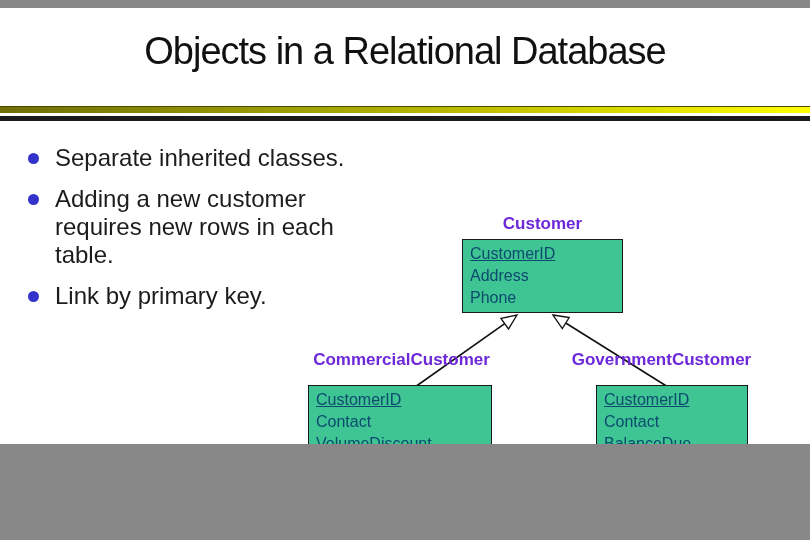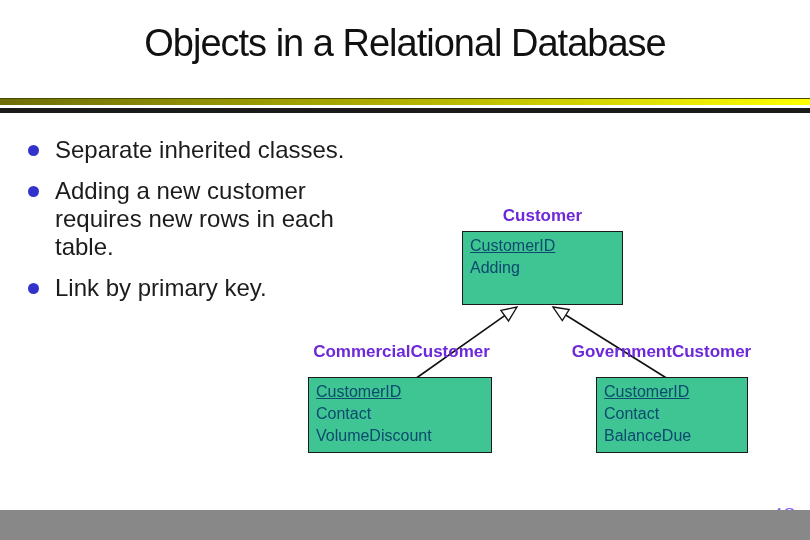--- a/index.html
+++ b/index.html
@@ -1,18 +1,18 @@
 <!DOCTYPE html>
 <html><head>
 <meta charset="utf-8">
 <style>
   html,body{margin:0;padding:0;background:#888;}
   .slide{
-    position:relative;width:810px;height:510px;background:#ffffff;
-    font-family:"Liberation Sans",sans-serif;overflow:hidden;margin:0 auto;
+    position:relative;width:810px;height:436px;background:#ffffff;
+    font-family:"Liberation Sans",sans-serif;overflow:hidden;margin:8px auto;
   }
   .title{
     position:absolute;top:22px;left:0;width:810px;text-align:center;
     font-size:38px;font-weight:400;letter-spacing:-1px;color:#111;
   }
   .rule-gradient{
     position:absolute;top:98px;left:0;width:810px;height:7px;
     background:linear-gradient(to right,#6e6e08,#b8b800 55%,#ffff00);
     border-top:1px solid #4a4a00;box-sizing:border-box;
   }
@@ -77,21 +77,22 @@
   <svg class="arrows" viewBox="0 0 810 540">
     <line x1="504.7" y1="315.7" x2="415" y2="379" stroke="#111" stroke-width="1.6"></line>
     <polygon points="517,307 508.5,321 500.9,310.4" fill="#ffffff" stroke="#111" stroke-width="1.3"></polygon>
     <line x1="565.7" y1="315" x2="668" y2="379" stroke="#111" stroke-width="1.6"></line>
     <polygon points="553,307 569.2,309.5 562.3,320.5" fill="#ffffff" stroke="#111" stroke-width="1.3"></polygon>
   </svg>
 
   <div class="class-label" style="left:462px;top:206px;width:161px;">Customer</div>
   <div class="class-box" style="left:462px;top:231px;width:161px;height:74px;">
     <div class="attr attr-key">CustomerID</div>
-    <div class="attr">Adding</div>
+    <div class="attr">Address</div>
+    <div class="attr">Phone</div>
   </div>
 
   <div class="class-label" style="left:298px;top:342px;width:207px;">CommercialCustomer</div>
   <div class="class-box" style="left:308px;top:377px;width:184px;height:76px;">
     <div class="attr attr-key">CustomerID</div>
     <div class="attr">Contact</div>
     <div class="attr">VolumeDiscount</div>
   </div>
 
   <div class="class-label" style="left:558px;top:342px;width:207px;">GovernmentCustomer</div>

